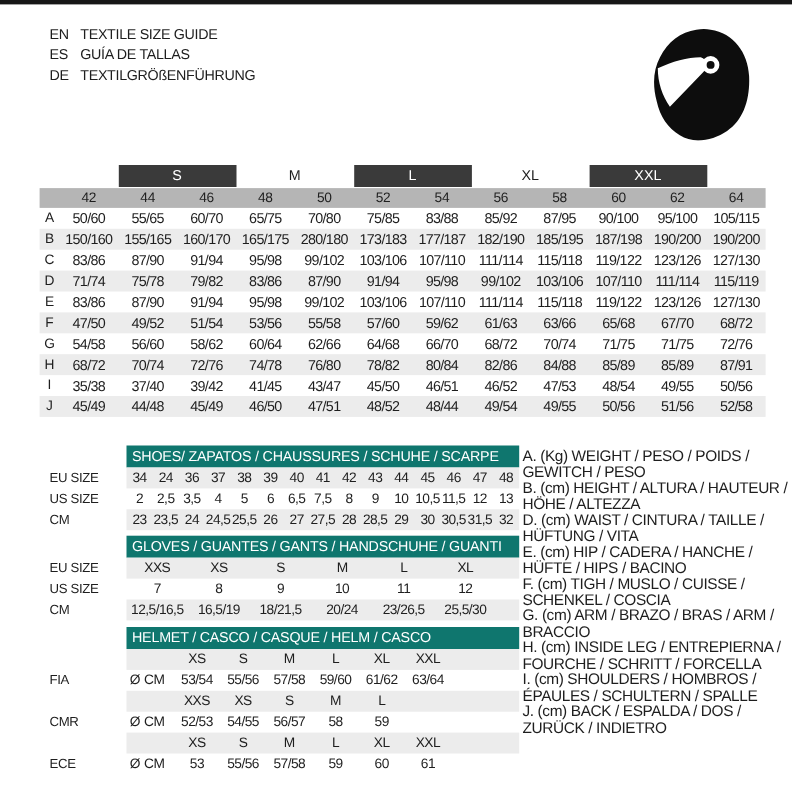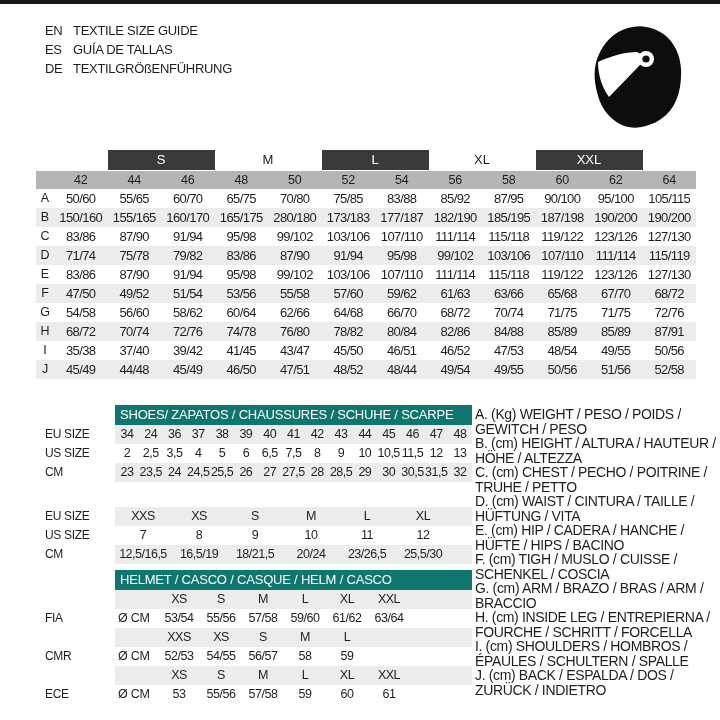--- a/index.html
+++ b/index.html
@@ -481,20 +481,21 @@
           <span class="scell">30,5</span>
           <span class="scell">31,5</span>
           <span class="scell">32</span>
         </div>
     </div>
   </div>
 
   <div class="section sec-gloves">
     <div class="sec-row title">
       <div class="sec-label"></div>
+      <div class="sec-bar">GLOVES / GUANTES / GANTS / HANDSCHUHE / GUANTI</div>
     </div>
     <div class="sec-row">
       <div class="sec-label">EU SIZE</div>
       <div class="sec-data stripe">
 
       <span class="gcell">XXS</span>
           <span class="gcell">XS</span>
           <span class="gcell">S</span>
           <span class="gcell">M</span>
           <span class="gcell">L</span>
@@ -622,21 +623,20 @@
         </div>
       </div>
   </div>
 
   <div class="legend">
 
       <div class="legend-item">A. (Kg) WEIGHT / PESO / POIDS / GEWITCH / PESO</div>
 
       <div class="legend-item">B. (cm) HEIGHT / ALTURA / HAUTEUR / HÖHE / ALTEZZA</div>
 
-      <div class="legend-item">C. (cm) CHEST / PECHO / POITRINE / TRUHE / PETTO</div>
 
       <div class="legend-item">D. (cm) WAIST / CINTURA / TAILLE / HÜFTUNG / VITA</div>
 
       <div class="legend-item">E. (cm) HIP / CADERA / HANCHE / HÜFTE / HIPS / BACINO</div>
 
       <div class="legend-item">F. (cm) TIGH / MUSLO / CUISSE / SCHENKEL / COSCIA</div>
 
       <div class="legend-item">G. (cm) ARM / BRAZO / BRAS / ARM / BRACCIO</div>
 
       <div class="legend-item">H. (cm) INSIDE LEG / ENTREPIERNA / FOURCHE / SCHRITT / FORCELLA</div>

